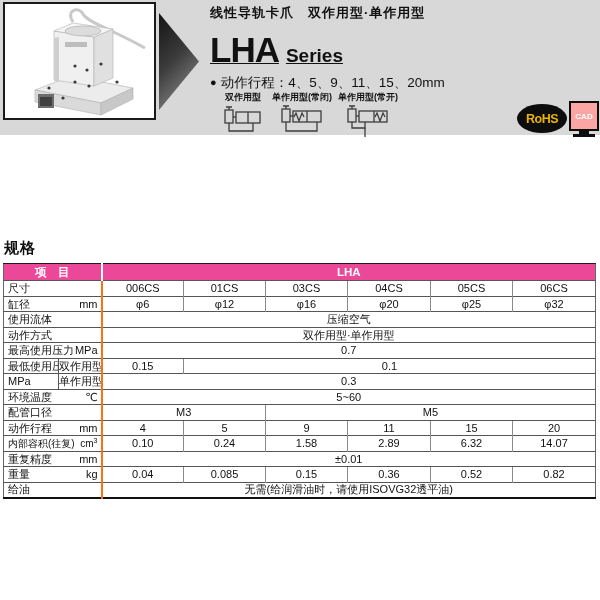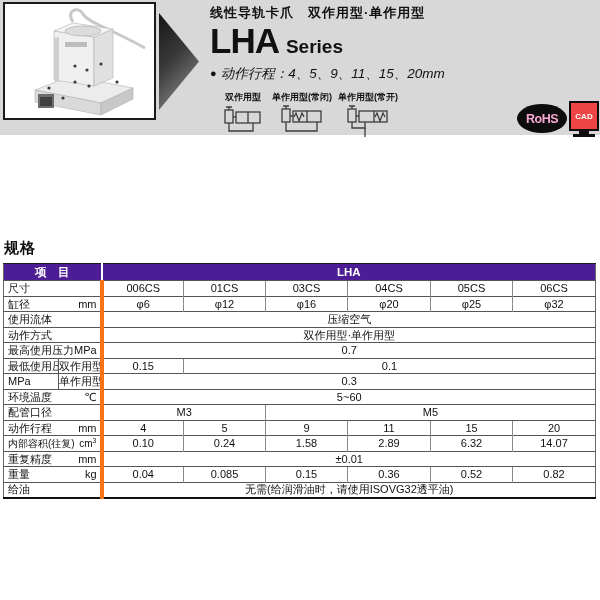--- a/index.html
+++ b/index.html
@@ -10,58 +10,58 @@
   
   .band { position:absolute; left:0; top:90; width:600px; height:135px; background:#d8d8d8; }
   .photo-box { position:absolute; left:3px; top:2px; width:153px; height:118px;
                background:#fff; border:2px solid #1a1a1a; }
   .photo-box svg { display:block; width:100%; height:100%; }
   .arrow { position:absolute; left:159px; top:13px; width:40px; height:97px;
            background:linear-gradient(135deg,#141414 0%,#3c3c3c 45%,#9e9e9e 100%);
            -webkit-clip-path:polygon(0 0,100% 50%,0 100%); clip-path:polygon(0 0,100% 50%,0 100%); }
   .titles { position:absolute; left:210px; top:4px; }
   .subtitle { font-size:13px; font-weight:bold; letter-spacing:1px; }
-  .series-line { margin-top:1px; white-space:nowrap; }
+  .series-line { margin-top:10px; white-space:nowrap;text-decoration:underline; }
   .series-name { font-size:35px; font-weight:bold; letter-spacing:-1px; line-height:1; }
   .series-suffix { font-size:19px; font-weight:bold; margin-left:7px; }
-  .stroke-note { margin-top:7px; font-size:13.5px; white-space:nowrap;font-style:italic; }
+  .stroke-note { margin-top:7px; font-size:13.5px; white-space:nowrap; }
   .stroke-note .bullet { font-size:11px; margin-right:4px; vertical-align:1px; }
 
   .symbols { position:absolute; left:220px; top:92px; display:flex; }
   .symbol-group { text-align:center; margin-right:6px; }
   .symbol-group .sym-label { font-size:9px; font-weight:bold; white-space:nowrap; line-height:1.2; }
   .symbol-group svg { display:block; margin:1px auto 0; }
 
   .rohs { position:absolute; left:517px; top:104px; width:50px; height:29px;
           background:#0d0d0d; border-radius:50%; display:flex; align-items:center; justify-content:center; }
-  .rohs span { color:#f9a8d4; font-size:12.5px; font-weight:bold; letter-spacing:-0.5px; }
+  .rohs span { color:#eab308; font-size:12.5px; font-weight:bold; letter-spacing:-0.5px; }
   .cad { position:absolute; left:569px; top:101px; width:29px; text-align:center; }
-  .cad .screen { width:28px; height:21px; border:2px solid #0d0d0d; background:#ef4444; padding:13px; }
+  .cad .screen { width:28px; height:21px; border:2px solid #0d0d0d; background:#fca5a5; padding:13px; }
   .cad .screen .inner { width:100%; height:100%; background:#0d0d0d; color:#fff;
         font-size:8px; font-weight:bold; display:flex; align-items:center; justify-content:center; }
   .cad .neck { width:10px; height:3px; background:#0d0d0d; margin:0 auto; }
   .cad .base { width:22px; height:3px; background:#0d0d0d; margin:0 auto; }
 
   
   .spec-title { position:absolute; left:4px; top:239px; font-size:15px; font-weight:bold; letter-spacing:1px; }
   table.spec { position:absolute; left:3px; top:263px; width:592px;
                border-collapse:collapse; table-layout:fixed;
                border-left:1px solid #666; border-right:1px solid #666; border-bottom:2px solid #111;
                font-size:11px; }
   table.spec th, table.spec td { padding:0; height:15.5px; line-height:1.1;
                white-space:nowrap; overflow:hidden; border-top:1px solid #555; }
-  table.spec th { background:#4c1d95; color:#fff; font-weight:bold; height:17px;
+  table.spec th { background:#ec4899; color:#fff; font-weight:bold; height:17px;
                font-size:11.5px; border-top:1px solid #1c1c1c; text-align:center; }
   th.th-series { border-left:2px solid #fff; }
   td.lbl { text-align:right; }
   .lblwrap { display:flex; justify-content:space-between; align-items:center; padding:0 3px 0 4px; }
   .lblwrap sup { font-size:7px; vertical-align:super; }
   td.subcell { border-left:1px solid #555; padding-left:3px; text-align:left; }
   td.val { text-align:center; border-left:1px solid #8a8a8a; }
-  td.fd { border-left:4px solid #f97316; }
+  td.fd { border-left:2px solid #f97316; }
   td.nb { border-top:1px solid transparent; }
   .tight .lblwrap { font-size:10px; }
 </style>
 </head>
 <body>
 
 <div class="page">
 
   <div class="band">
 

